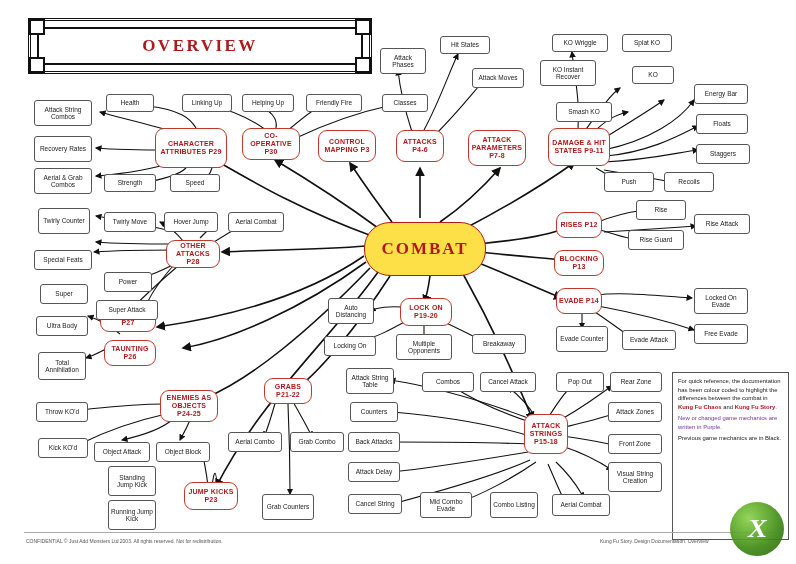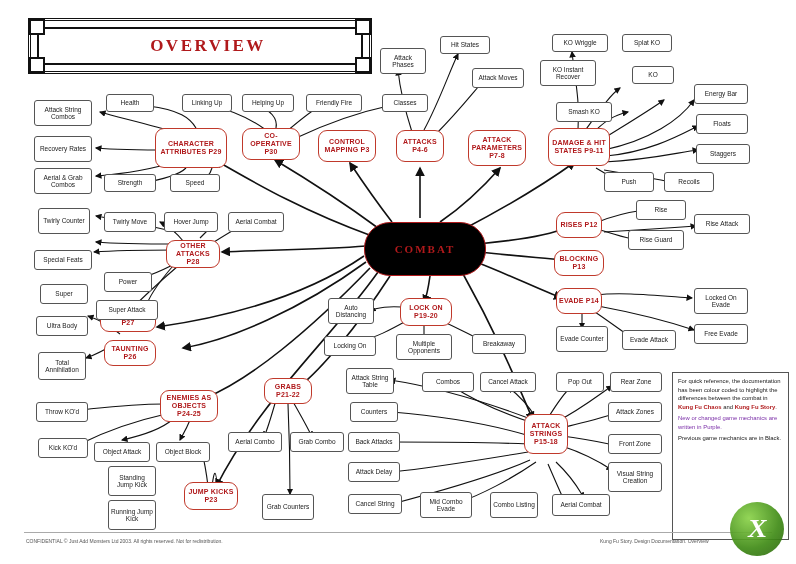--- a/index.html
+++ b/index.html
@@ -2,31 +2,31 @@
 <html><head>
 <meta charset="utf-8">
 <style>
   html,body{margin:0;padding:0;background:#b9b9b9;}
   body{font-family:"Liberation Sans",sans-serif;}
   #page{position:relative;width:796px;height:564px;background:#ffffff;overflow:hidden;}
   #svg-layer{position:absolute;left:0;top:0;width:796px;height:564px;}
 
   .node{position:absolute;box-sizing:border-box;display:flex;align-items:center;justify-content:center;text-align:center;background:#ffffff;border:1px solid #555;border-radius:3px;font-size:6.5px;line-height:1.15;color:#1a1a1a;padding:1px 2px;}
   .node.red{border-color:#c0392b;color:#b0191b;border-radius:9px;font-weight:bold;font-size:7px;letter-spacing:.2px;}
-  .center{position:absolute;box-sizing:border-box;display:flex;align-items:center;justify-content:center;background:#000000;border:1.6px solid #b0191b;border-radius:26px;color:#b0191b;font-weight:bold;font-size:11px;letter-spacing:2px;font-family:"Liberation Serif",serif;}
+  .center{position:absolute;box-sizing:border-box;display:flex;align-items:center;justify-content:center;background:#fde047;border:1.6px solid #b0191b;border-radius:26px;color:#b0191b;font-weight:bold;font-size:17px;letter-spacing:2px;font-family:"Liberation Serif",serif;}
 
   
   #banner{position:absolute;left:28px;top:18px;width:338px;height:50px;border:3px double #111;background:#fff;}
   #banner .inner{position:absolute;left:6px;top:6px;right:6px;bottom:6px;border:2px solid #111;}
   #banner .notch{position:absolute;width:12px;height:12px;background:#fff;border:2px solid #111;}
   #banner .n1{left:-2px;top:-2px;}
   #banner .n2{right:-2px;top:-2px;}
   #banner .n3{left:-2px;bottom:-2px;}
   #banner .n4{right:-2px;bottom:-2px;}
-  #banner-title{position:absolute;left:8px;top:0;width:100%;height:100%;display:flex;align-items:center;justify-content:center;color:#b0191b;font-family:"Liberation Serif",serif;font-weight:bold;font-size:17px;letter-spacing:2.5px;}
+  #banner-title{position:absolute;left:0;top:0;width:100%;height:100%;display:flex;align-items:center;justify-content:center;color:#b0191b;font-family:"Liberation Serif",serif;font-weight:bold;font-size:17px;letter-spacing:2.5px;}
 
   
   #legend{position:absolute;left:672px;top:372px;width:117px;height:168px;border:1px solid #555;background:#fff;padding:4px 5px;box-sizing:border-box;font-size:5.9px;line-height:1.45;color:#1a1a1a;}
   #legend b{color:#b0191b;}
   #legend .purple{color:#7b2fa8;}
   #legend .spacer{height:3px;}
 
   
   .footer{position:absolute;font-size:5px;color:#555;}
   #footer-left{left:26px;top:538px;}

